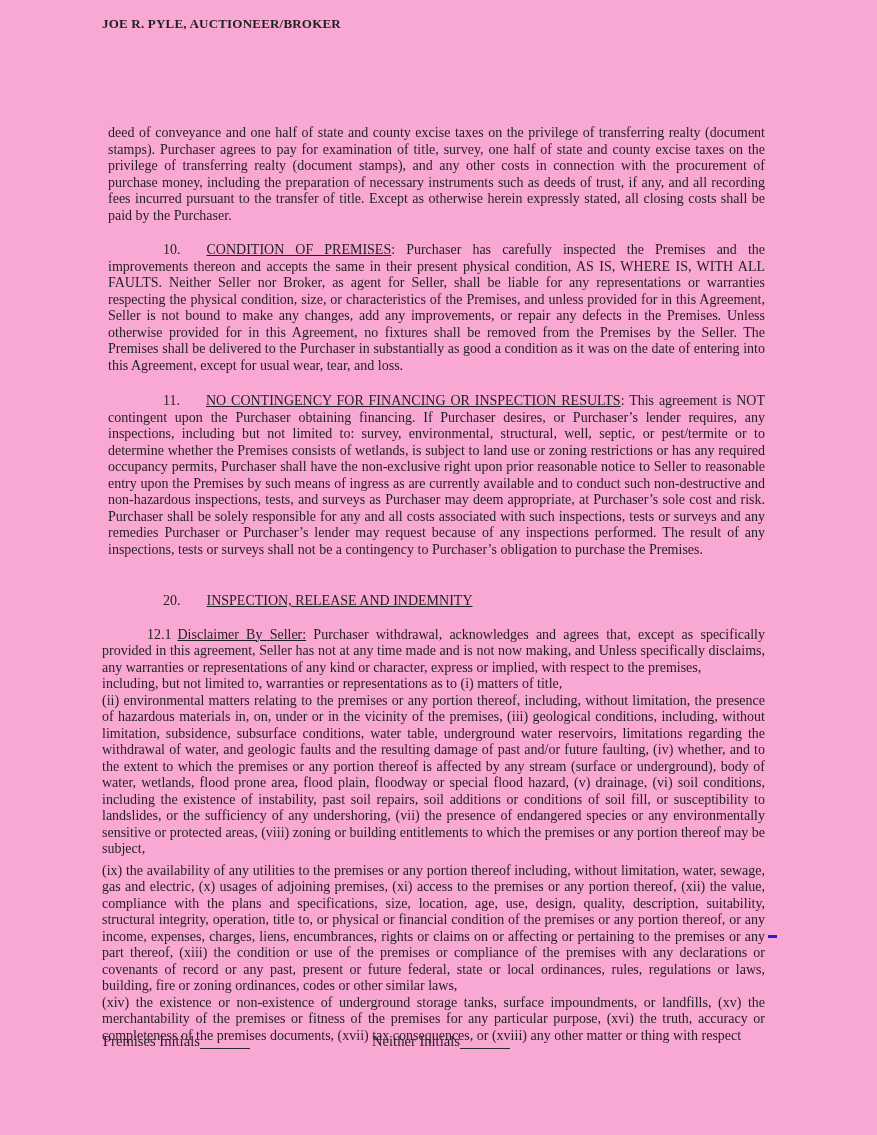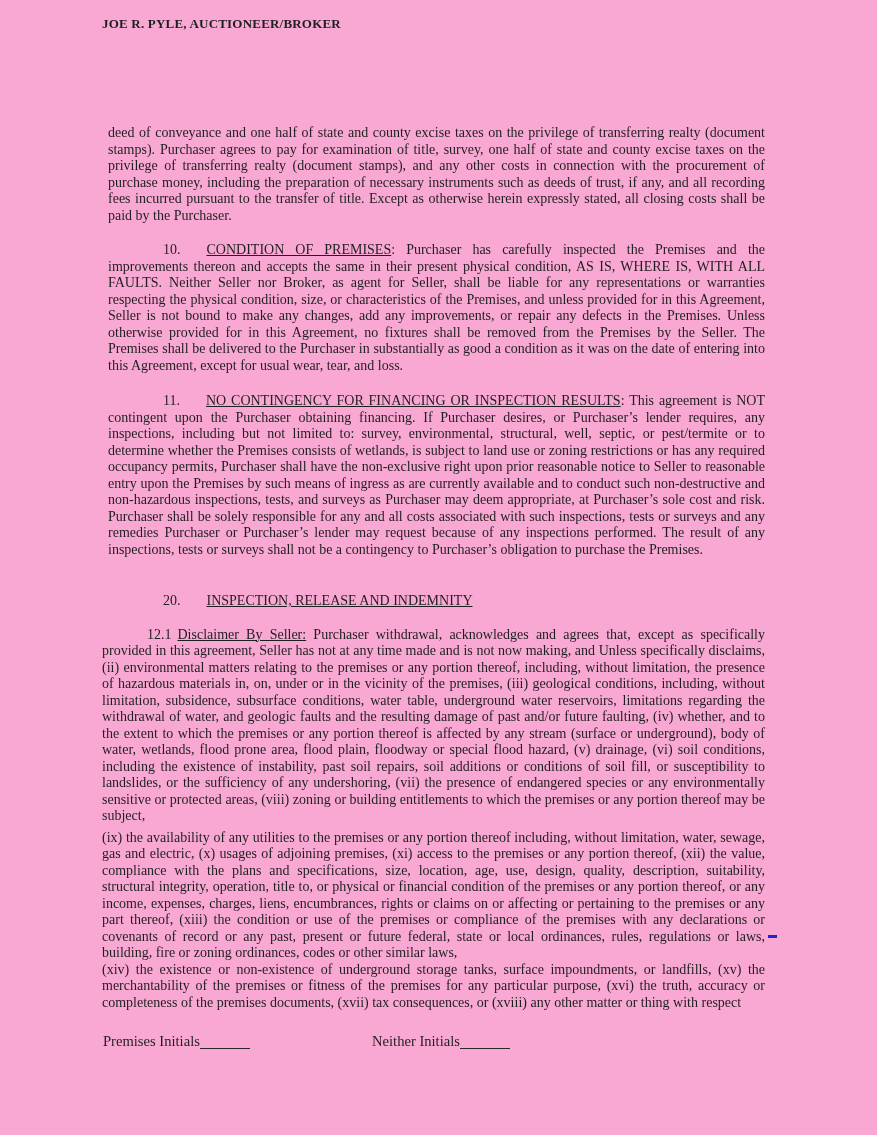--- a/index.html
+++ b/index.html
@@ -83,20 +83,22 @@
 
     <p class="para sec sec10"><span>10.</span><span class="tab"></span><span class="u">CONDITION OF PREMISES</span><span>: Purchaser has carefully inspected the Premises and the improvements thereon and accepts the same in their present physical condition, AS IS, WHERE IS, WITH ALL FAULTS. Neither Seller nor Broker, as agent for Seller, shall be liable for any representations or warranties respecting the physical condition, size, or characteristics of the Premises, and unless provided for in this Agreement, Seller is not bound to make any changes, add any improvements, or repair any defects in the Premises. Unless otherwise provided for in this Agreement, no fixtures shall be removed from the Premises by the Seller.  The Premises shall be delivered to the Purchaser in substantially as good a condition as it was on the date of entering into this Agreement, except for usual wear, tear, and loss.</span></p>
 
     <p class="para sec sec11"><span>11.</span><span class="tab"></span><span class="u">NO CONTINGENCY FOR FINANCING OR INSPECTION RESULTS</span><span>: This agreement is NOT contingent upon the Purchaser obtaining financing. If Purchaser desires, or Purchaser’s lender requires, any inspections, including but not limited to: survey, environmental, structural, well, septic, or pest/termite or to determine whether the Premises consists of wetlands, is subject to land use or zoning restrictions or has any required occupancy permits, Purchaser shall have the non-exclusive right upon prior reasonable notice to Seller to reasonable entry upon the Premises by such means of ingress as are currently available and to conduct such non-destructive and non-hazardous inspections, tests, and surveys as Purchaser may deem appropriate, at Purchaser’s sole cost and risk. Purchaser shall be solely responsible for any and all costs associated with such inspections, tests or surveys and any remedies Purchaser or Purchaser’s lender may request because of any inspections performed. The result of any inspections, tests or surveys shall not be a contingency to Purchaser’s obligation to purchase the Premises.</span></p>
 
     <p class="para sec sec12"><span>20.</span><span class="tab"></span><span class="u">INSPECTION, RELEASE AND INDEMNITY</span></p>
 
     <div class="disclaimer">
       <div class="dline first jlast"><span>12.1</span><span class="tab-sm"></span><span class="u">Disclaimer By Seller:</span> <span>Purchaser withdrawal, acknowledges and agrees that, except as specifically</span></div>
       <div class="dline jlast">provided in this agreement, Seller has not at any time made and is not now making, and Unless specifically disclaims,</div>
+      <div class="dline">any warranties or representations of any kind or character, express or implied, with respect to the premises,</div>
+      <div class="dline">including, but not limited to, warranties or representations as to (i) matters of title,</div>
       <p class="para" style="margin:0;">(ii) environmental matters relating to the premises or any portion thereof, including, without limitation, the presence of hazardous materials in, on, under or in the vicinity of the premises, (iii) geological conditions, including, without limitation, subsidence, subsurface conditions, water table, underground water reservoirs, limitations regarding the withdrawal of water, and geologic faults and the resulting damage of past and/or future faulting, (iv) whether, and to the extent to which the premises or any portion thereof is affected by any stream (surface or underground), body of water, wetlands, flood prone area, flood plain, floodway or special flood hazard, (v) drainage, (vi) soil conditions, including the existence of instability, past soil repairs, soil additions or conditions of soil fill, or susceptibility to landslides, or the sufficiency of any undershoring, (vii) the presence of endangered species or any environmentally sensitive or protected areas, (viii) zoning or building entitlements to which the premises or any portion thereof may be subject,</p>
       <p class="para para-ix">(ix) the availability of any utilities to the premises or any portion thereof including, without limitation, water, sewage, gas and electric, (x) usages of adjoining premises,  (xi) access to the premises or any portion thereof, (xii) the value, compliance with the plans and specifications, size, location, age, use, design, quality, description, suitability, structural integrity, operation, title to, or physical or financial condition of the premises or any portion thereof, or any income, expenses, charges, liens, encumbrances, rights or claims on or affecting or pertaining to the premises or any part thereof, (xiii) the condition or use of the premises or compliance of the premises with any declarations or covenants of record or any past, present or future federal, state or local ordinances, rules, regulations or laws, building, fire or zoning ordinances, codes or other similar laws,</p>
       <p class="para" style="margin:0;">(xiv) the existence or non-existence of underground storage tanks, surface impoundments, or landfills, (xv) the merchantability of the premises or fitness of the premises for any particular purpose, (xvi) the truth, accuracy or completeness of the premises documents, (xvii) tax consequences, or (xviii) any other matter or thing with respect</p>
     </div>
 
   </div>
 
   <div class="blue-dash"></div>
 
   <div class="footer">

